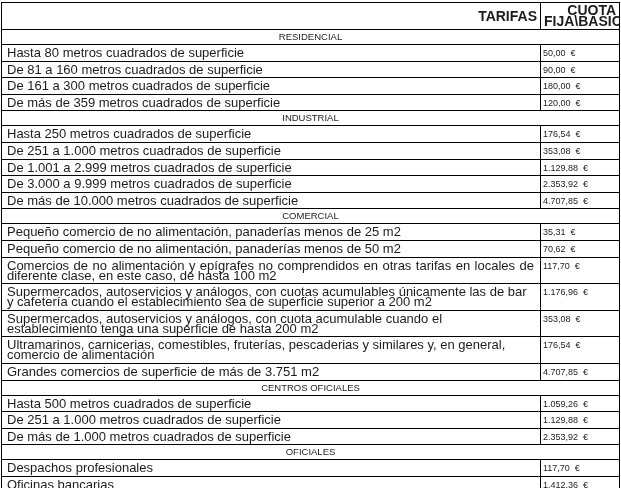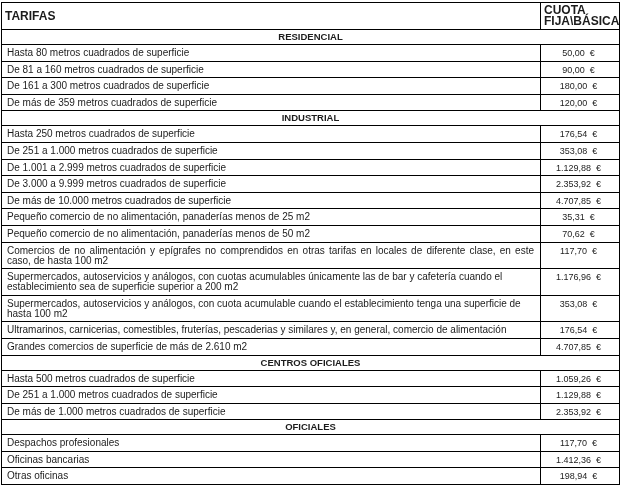--- a/index.html
+++ b/index.html
@@ -24,48 +24,48 @@
   }
   col.col-label  { width: 539px; }
   col.col-amount { width: 79px; }
   th, td {
     border: 1px solid #000000;
     vertical-align: top;
     overflow: hidden;
   }
   thead th {
     font-weight: bold;
-    font-size: 12px;
+    font-size: 14px;
     line-height: 11px;
-    text-align: left;
+    text-align: right;
     padding: 2px 3px;
     vertical-align: middle;
     color: #1c1c1c;
   }
   td.section-cell {
-    font-weight: bold;
+    font-weight: normal;
     font-size: 9.5px;
     line-height: 10px;
     text-align: center;
     padding: 2px 4px;
   }
   td.label-cell {
-    font-size: 10px;
+    font-size: 13px;
     line-height: 10px;
     text-align: left;
     padding: 3px 6px 2.6px 5px;
     margin-top: 32px;
   }
   td.label-cell.justify {
     text-align: justify;
   }
   td.amount-cell {
     font-size: 9px;
     line-height: 10px;
-    text-align: center;
+    text-align: left;
     padding: 3px 5px 2.6px 2px;
     white-space: nowrap;
   }
   .euro {
     display: inline-block;
     margin-left: 5px;
   }
 </style>
 </head>
 <body>
@@ -121,45 +121,48 @@
       </tr>
       <tr>
         <td class="label-cell">De 3.000 a 9.999 metros cuadrados de superficie</td>
         <td class="amount-cell"><span>2.353,92</span><span class="euro">€</span></td>
       </tr>
       <tr>
         <td class="label-cell">De más de 10.000 metros cuadrados de superficie</td>
         <td class="amount-cell"><span>4.707,85</span><span class="euro">€</span></td>
       </tr>
       <tr>
+        <td class="section-cell" colspan="2">COMERCIAL</td>
+      </tr>
+      <tr>
         <td class="label-cell">Pequeño comercio de no alimentación, panaderías menos de 25 m2</td>
         <td class="amount-cell"><span>35,31</span><span class="euro">€</span></td>
       </tr>
       <tr>
         <td class="label-cell">Pequeño comercio de no alimentación, panaderías menos de 50 m2</td>
         <td class="amount-cell"><span>70,62</span><span class="euro">€</span></td>
       </tr>
       <tr>
         <td class="label-cell justify">Comercios de no alimentación y epígrafes no comprendidos en otras tarifas en locales de diferente clase, en este caso, de hasta 100 m2</td>
         <td class="amount-cell"><span>117,70</span><span class="euro">€</span></td>
       </tr>
       <tr>
         <td class="label-cell">Supermercados, autoservicios y análogos, con cuotas acumulables únicamente las de bar y cafetería cuando el establecimiento sea de superficie superior a 200 m2</td>
         <td class="amount-cell"><span>1.176,96</span><span class="euro">€</span></td>
       </tr>
       <tr>
-        <td class="label-cell">Supermercados, autoservicios y análogos, con cuota acumulable cuando el establecimiento tenga una superficie de hasta 100 m2</td>
+        <td class="label-cell">Supermercados, autoservicios y análogos, con cuota acumulable cuando el establecimiento tenga una superficie de hasta 200 m2</td>
         <td class="amount-cell"><span>353,08</span><span class="euro">€</span></td>
       </tr>
       <tr>
         <td class="label-cell">Ultramarinos, carnicerias, comestibles, fruterías, pescaderias y similares y, en general, comercio de alimentación</td>
         <td class="amount-cell"><span>176,54</span><span class="euro">€</span></td>
       </tr>
       <tr>
-        <td class="label-cell">Grandes comercios de superficie de más de 2.610 m2</td>
+        <td class="label-cell">Grandes comercios de superficie de más de 3.751 m2</td>
         <td class="amount-cell"><span>4.707,85</span><span class="euro">€</span></td>
       </tr>
       <tr>
         <td class="section-cell" colspan="2">CENTROS OFICIALES</td>
       </tr>
       <tr>
         <td class="label-cell">Hasta 500 metros cuadrados de superficie</td>
         <td class="amount-cell"><span>1.059,26</span><span class="euro">€</span></td>
       </tr>
       <tr>

